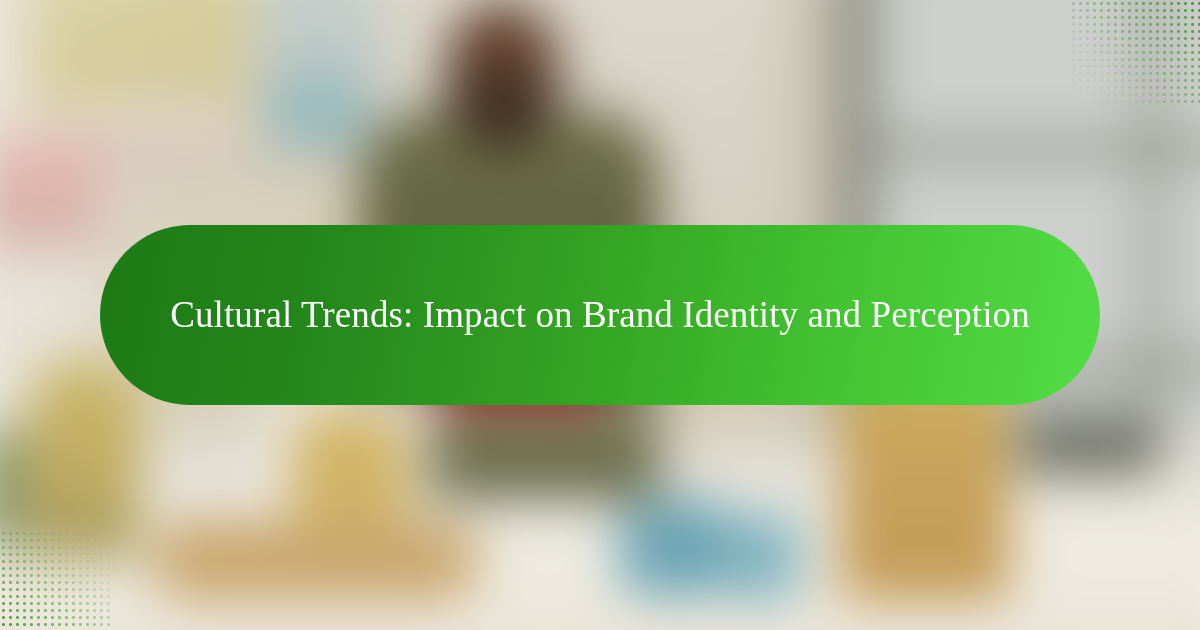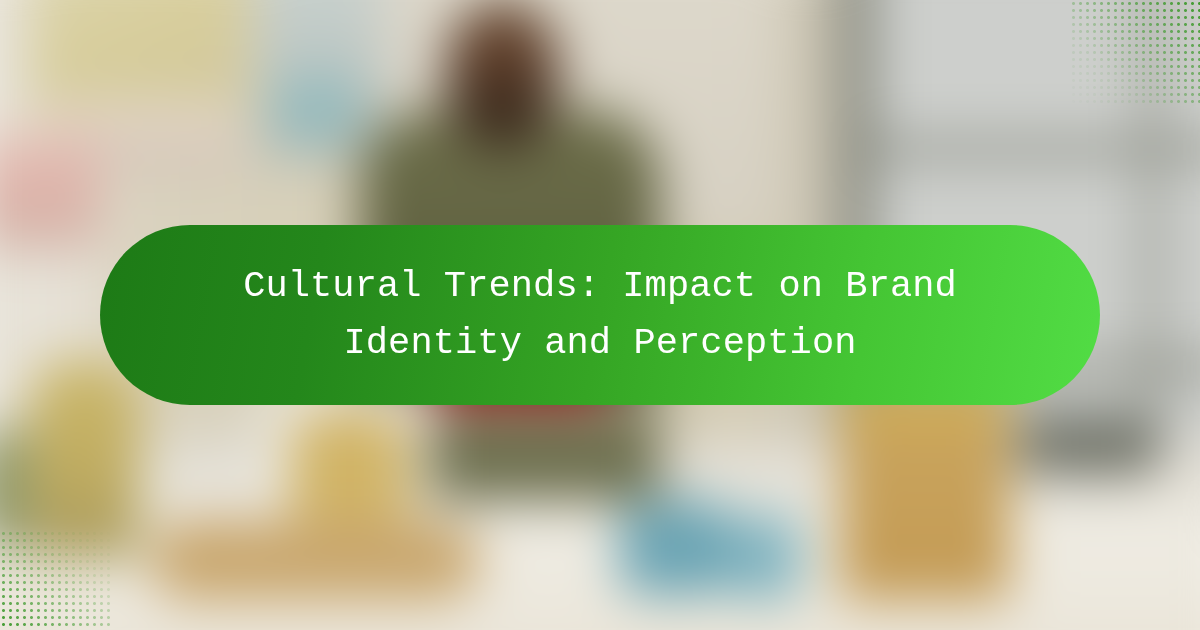--- a/index.html
+++ b/index.html
@@ -254,21 +254,21 @@
     border-radius: 90px;
     background: linear-gradient(100deg, #1d7a16 0%, #24871b 22%, #35a524 50%, #45c634 76%, #52dd45 100%);
     display: flex;
     align-items: center;
     justify-content: center;
     box-sizing: border-box;
     padding: 0 70px;
   }
   .title-text {
     color: #ffffff;
-    font-family: Liberation Mono, monospace;
+    font-family: Liberation Serif, serif;
     font-size: 37px;
     font-weight: 400;
     line-height: 1.55;
     text-align: center;
     letter-spacing: .1px;
     margin: 0;
     text-rendering: optimizeLegibility;
   }
 </style>
 </head>

